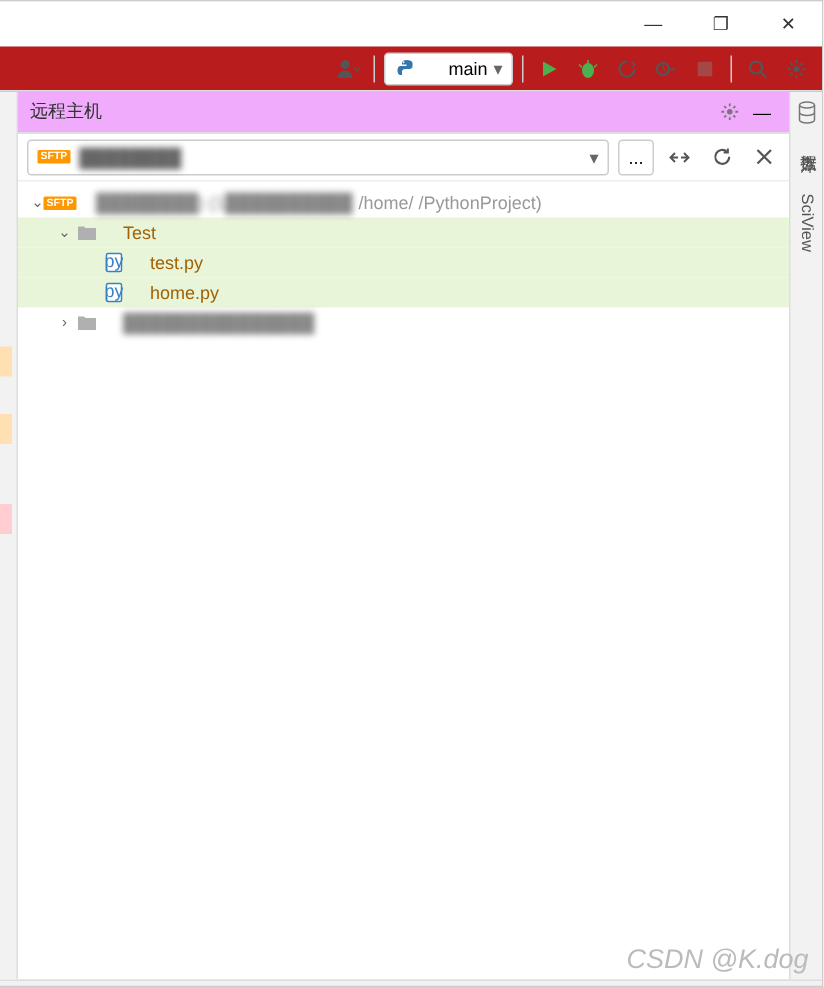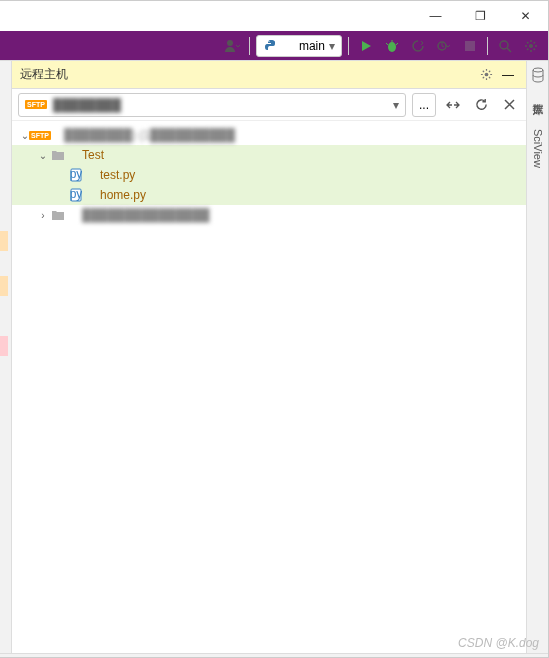--- a/index.html
+++ b/index.html
@@ -1,31 +1,31 @@
 <!DOCTYPE html>
 <html><head>
 <meta charset="utf-8">
 <style>
 * { box-sizing: border-box; margin: 0; padding: 0; font-family: "Microsoft YaHei", Arial, sans-serif; font-size: 12px; }
 body { width: 549px; height: 658px; background: #fff; position: relative; overflow: hidden; }
 .window { width: 549px; height: 658px; border: 1px solid #ccc; border-left: none; display: flex; flex-direction: column; background: #f2f2f2; }
 .titlebar { height: 30px; display: flex; justify-content: flex-end; align-items: center; background: #fff; }
 .titlebar .btn { width: 45px; height: 30px; display: flex; align-items: center; justify-content: center; color: #333; }
-.toolbar { height: 30px; display: flex; justify-content: flex-end; align-items: center; padding: 0 6px; background: #701a75; border-bottom: 1px solid #ddd; gap: 4px; }
+.toolbar { height: 30px; display: flex; justify-content: flex-end; align-items: center; padding: 0 6px; background: #b91c1c; border-bottom: 1px solid #ddd; gap: 4px; }
 .run-config { display: flex; align-items: center; border: 1px solid #ccc; border-radius: 3px; background: #fff; padding: 2px 6px; gap: 4px; height: 22px; }
 .icon-btn { width: 22px; height: 22px; display: flex; align-items: center; justify-content: center; cursor: pointer; border-radius: 3px; }
 .sep { width: 1px; height: 18px; background: #ccc; margin: 0 2px; }
 .main { flex: 1; display: flex; overflow: hidden; }
 .left-gutter { width: 12px; background: #f2f2f2; border-right: 1px solid #ddd; position: relative; }
 .gutter-mark { position: absolute; left: 0; width: 8px; height: 20px; }
 .gutter-mark.m1 { top: 170px; background: #ffe0b2; }
 .gutter-mark.m2 { top: 215px; background: #ffe0b2; }
 .gutter-mark.m3 { top: 275px; background: #ffcdd2; }
 .panel { flex: 1; display: flex; flex-direction: column; background: #fff; }
-.panel-header { height: 28px; display: flex; align-items: center; padding: 0 8px; border-bottom: 1px solid #ddd; background: #fef9c3; }
+.panel-header { height: 28px; display: flex; align-items: center; padding: 0 8px; border-bottom: 1px solid #ddd; background: #f0abfc; }
 .panel-header .title { flex: 1; color: #333; }
 .panel-header .hbtn { width: 20px; height: 20px; display: flex; align-items: center; justify-content: center; cursor: pointer; margin-left: 2px; }
 .host-bar { height: 32px; display: flex; align-items: center; padding: 4px 6px; gap: 6px; border-bottom: 1px solid #eee; }
 .host-select { flex: 1; display: flex; align-items: center; border: 1px solid #ccc; border-radius: 3px; height: 24px; padding: 0 6px; gap: 6px; background: #fff; }
 .host-select .blur { filter: blur(2px); color: #666; }
 .host-select .dd { margin-left: auto; color: #666; }
 .sq-btn { width: 24px; height: 24px; border: 1px solid #ccc; border-radius: 3px; display: flex; align-items: center; justify-content: center; background: #fff; cursor: pointer; }
 .tree { flex: 1; overflow: auto; padding: 4px 0; }
 .tree-row { display: flex; align-items: center; height: 20px; padding-right: 6px; cursor: pointer; white-space: nowrap; }
 .tree-row.hl { background: #e8f5d8; }
@@ -34,21 +34,21 @@
 .ficon { width: 16px; height: 16px; display: inline-flex; align-items: center; justify-content: center; margin-right: 16px; }
 .sftp-icon { background: #ff9800; color: #fff; font-size: 7px; font-weight: bold; padding: 1px 2px; border-radius: 1px; }
 .folder-icon { color: #878787; }
 .py-icon { color: #3b82c4; }
 .tree-row .label { color: #a16207; }
 .tree-row .grey { color: #999; margin-left: 4px; }
 .tree-row .blur { filter: blur(2px); color: #888; }
 .right-bar { width: 22px; background: #f2f2f2; border-left: 1px solid #ddd; display: flex; flex-direction: column; align-items: center; padding-top: 6px; gap: 8px; }
 .vert-tab { writing-mode: vertical-rl; text-orientation: mixed; font-size: 11px; color: #555; padding: 4px 2px; cursor: pointer; }
 .db-icon { color: #777; }
-.watermark { position: absolute; right: 10px; bottom: 8px; color: #bbb; font-size: 12px; font-style: italic; pointer-events: none; }
+.watermark { position: absolute; right: 10px; bottom: 8px; color: #bbb; font-size: 18px; font-style: italic; pointer-events: none; }
 .bottom-line { height: 4px; background: #f2f2f2; border-top: 1px solid #ddd; }
 svg { display: block; }
 </style>
 </head>
 <body>
 
 <div class="window">
 
   <div class="titlebar">
     <div class="btn">—</div>
@@ -168,20 +168,21 @@
       </div>
 
       <div class="tree">
         <div class="tree-row">
           <span class="indent" style="width:6px;"></span>
           <span class="chev">⌄</span>
           <span class="ficon">
               <span class="sftp-icon">SFTP</span>
             </span>
           <span class="blur">████████) (1██████████</span>
+          <span class="grey">/home/   /PythonProject)</span>
         </div>
         <div class="tree-row hl">
           <span class="indent" style="width:24px;"></span>
           <span class="chev">⌄</span>
           <span class="ficon folder-icon">
             <svg width="14" height="12" viewBox="0 0 14 12">
                 <path d="M1 2h4l1 1h7v8H1z" fill="#b0b0b0"></path>
               </svg>
           </span>
           <span class="label">Test</span>

